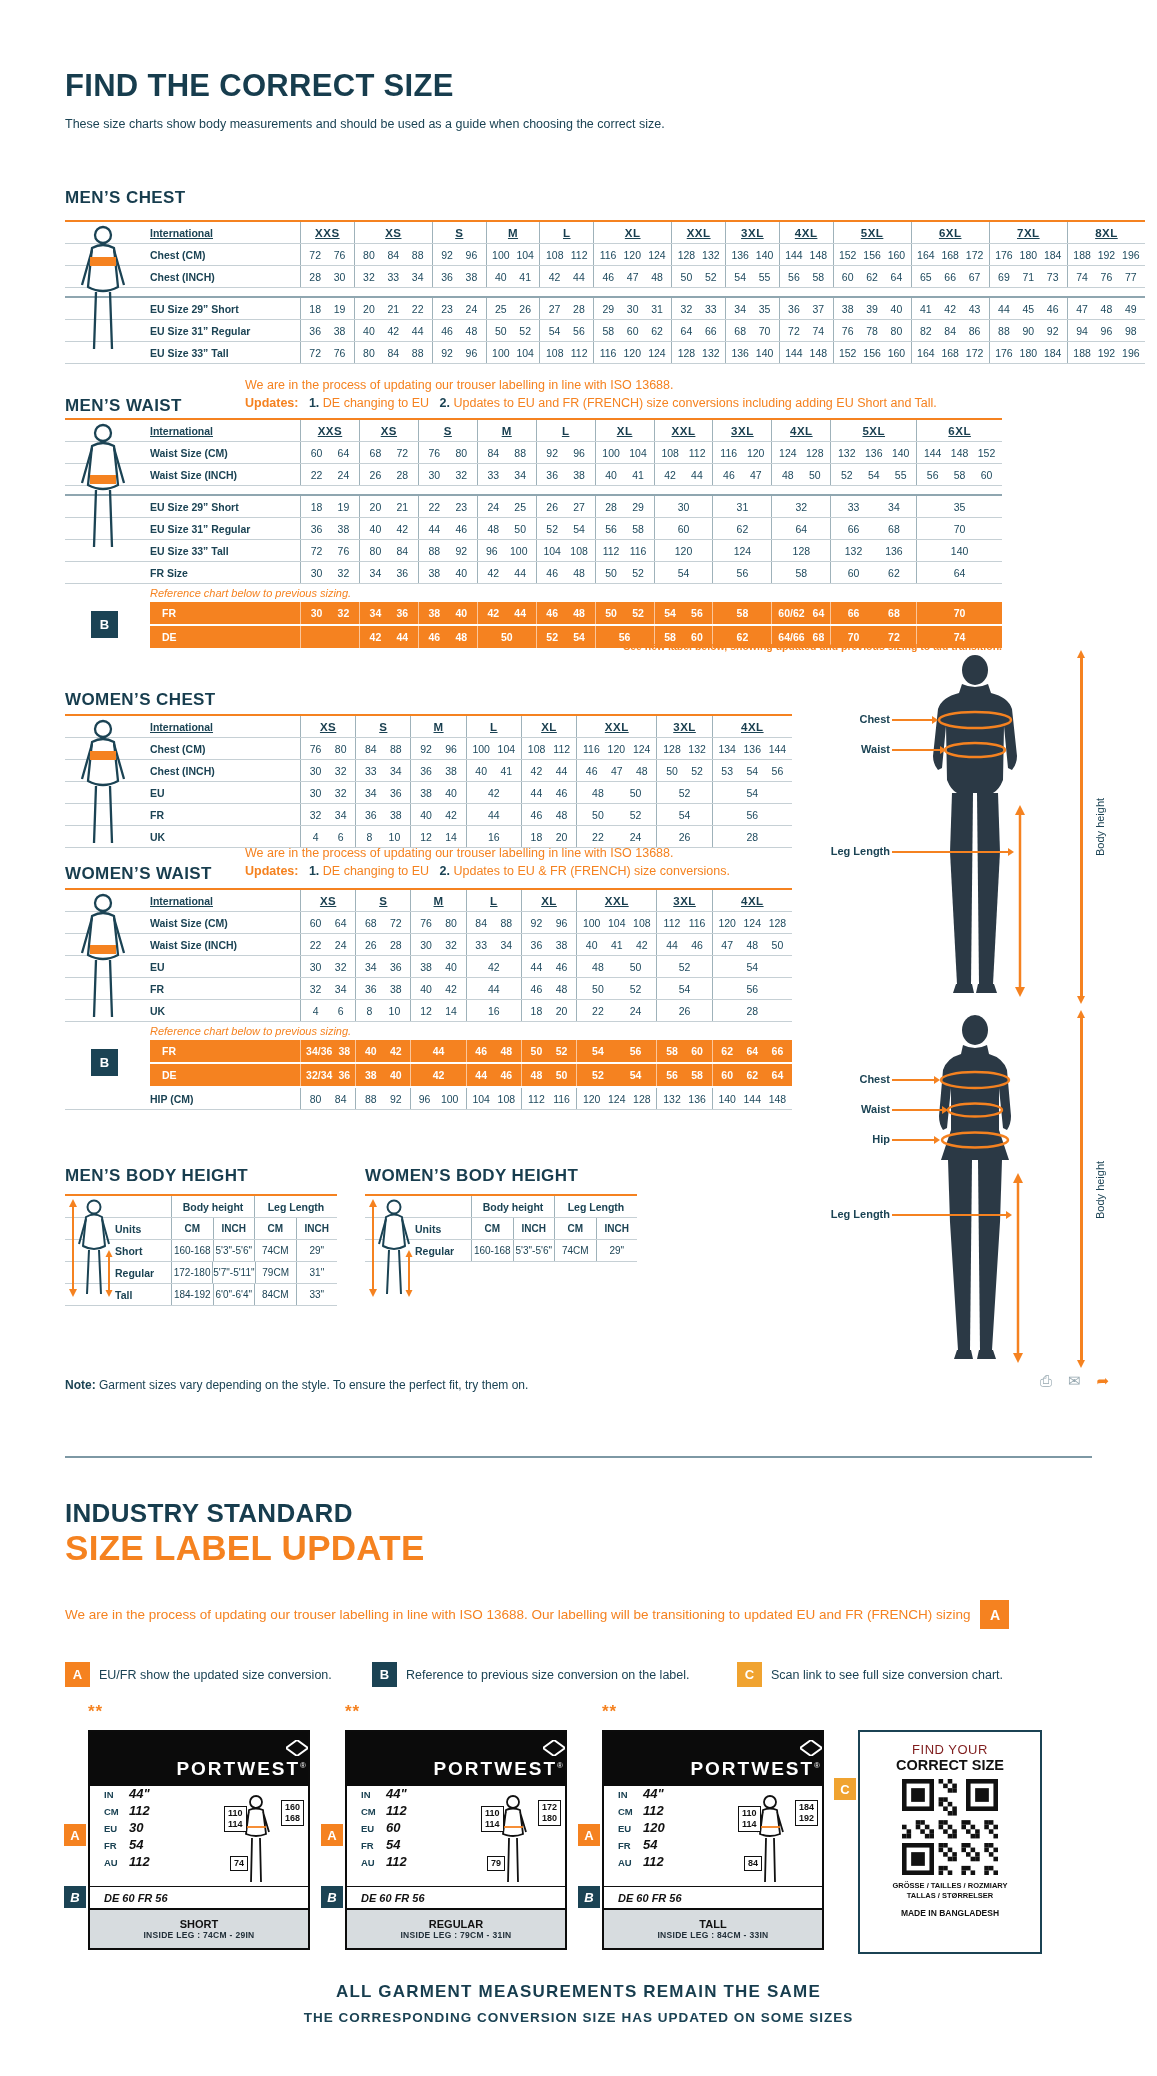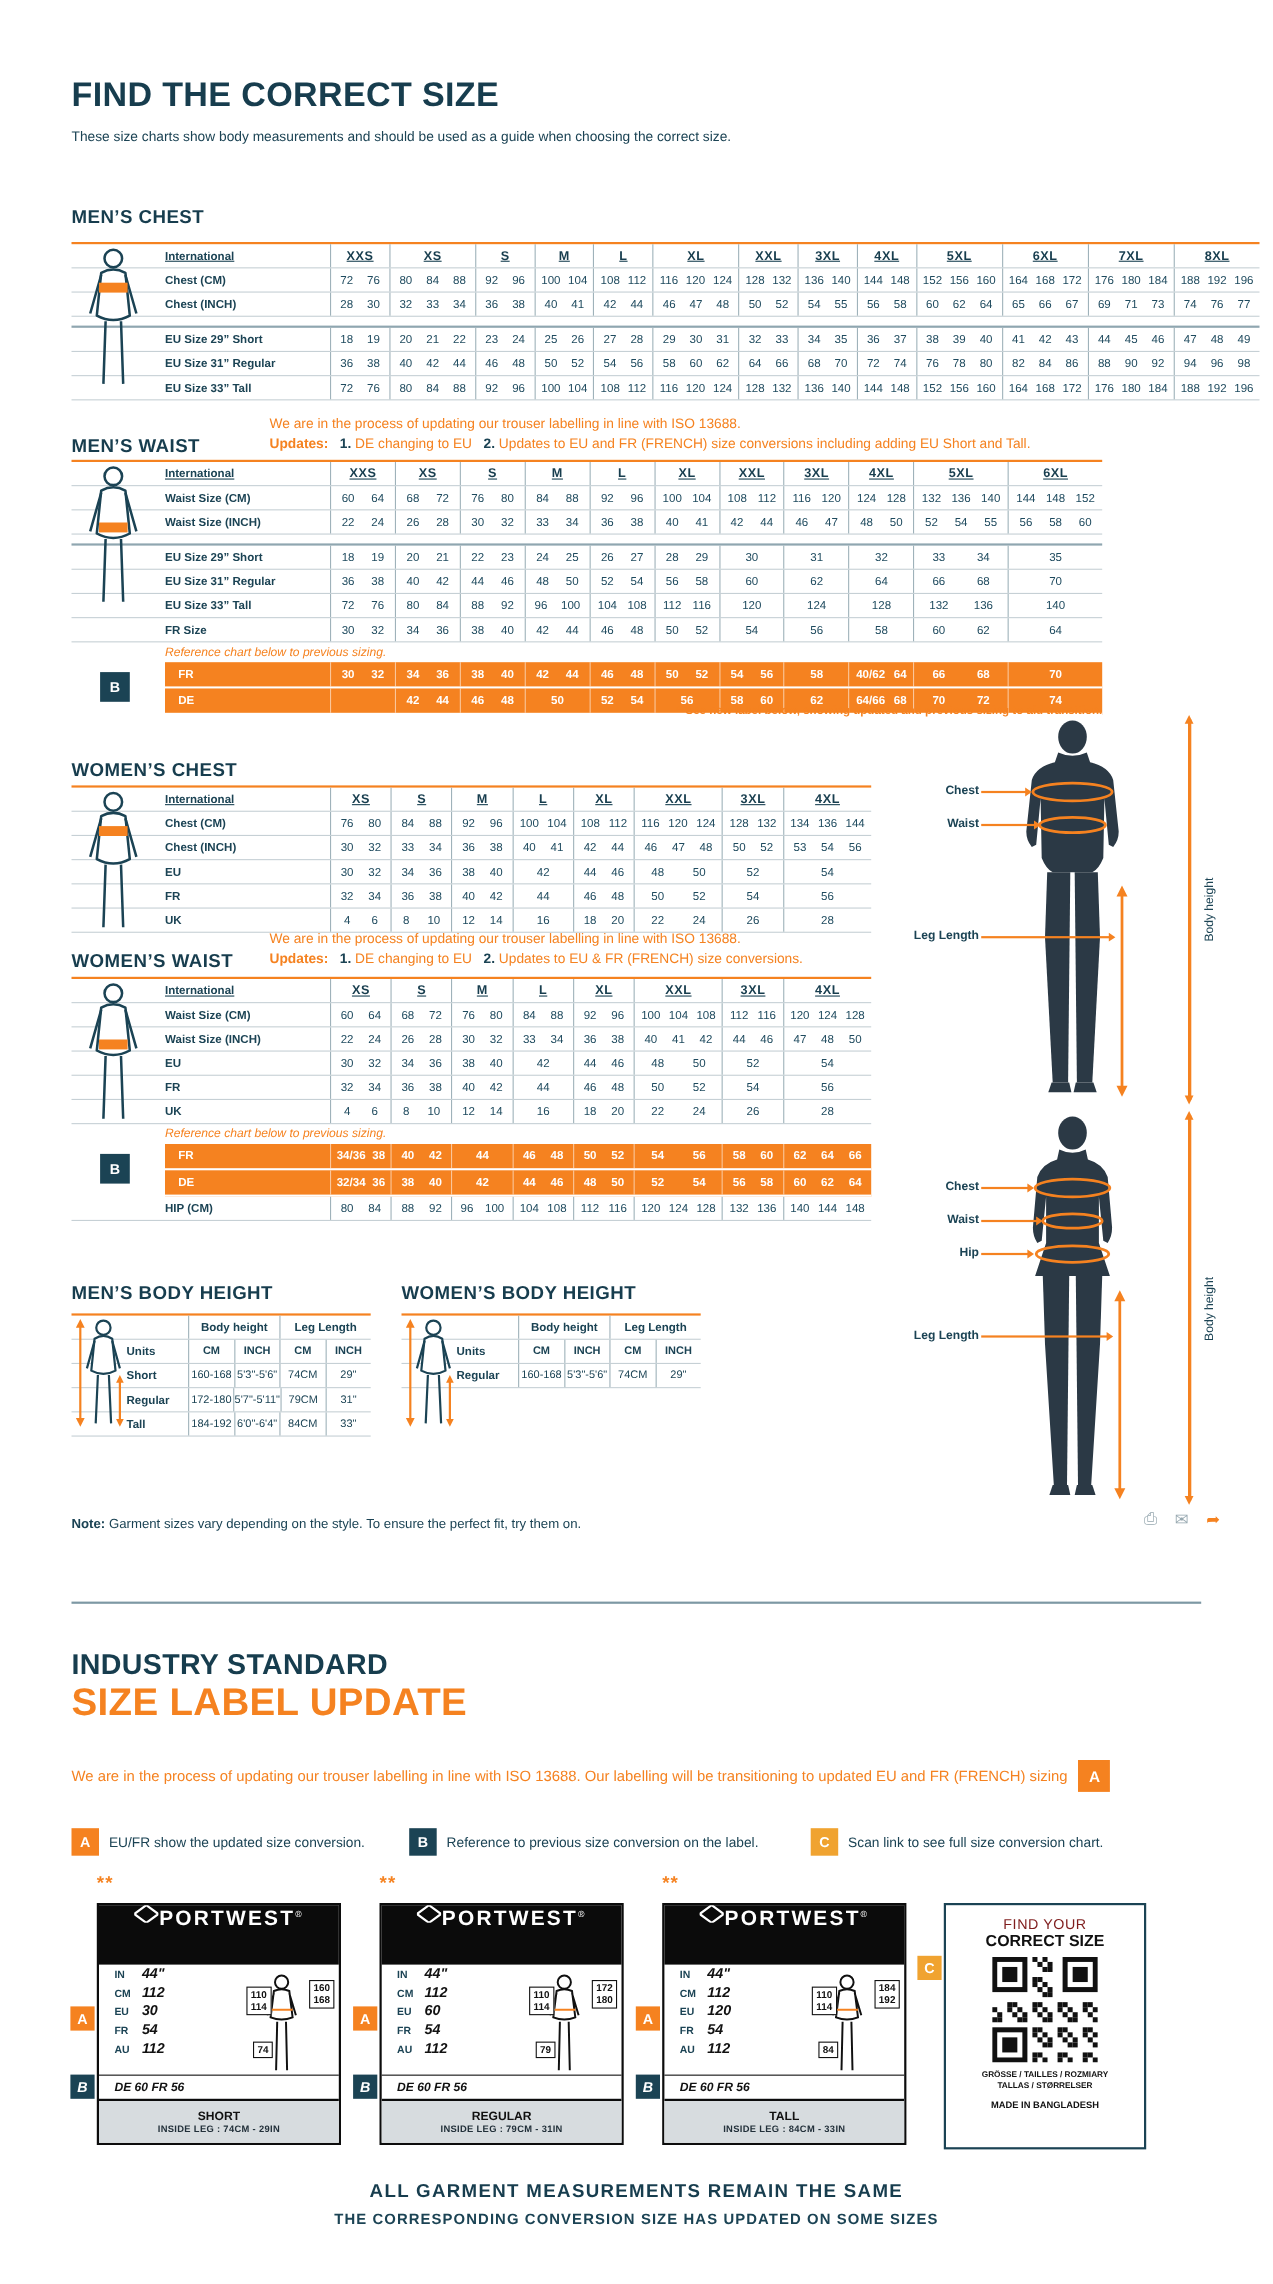--- a/index.html
+++ b/index.html
@@ -67,21 +67,21 @@
   .upd-h1{font-size:26px;font-weight:800;color:#173d4e;letter-spacing:.3px;}
   .upd-h2{font-size:35px;font-weight:800;color:#f58220;letter-spacing:.3px;}
   .upd-intro{font-size:13.5px;color:#f58220;font-weight:500;display:flex;align-items:center;gap:10px;}
   .badge{width:25px;height:25px;color:#fff;font-weight:800;font-size:13px;display:flex;
          align-items:center;justify-content:center;flex:none;}
   .badge.big{width:29px;height:29px;font-size:14px;}
   .legend-item{position:absolute;display:flex;align-items:center;gap:9px;font-size:12.5px;font-weight:500;}
   .stars{position:absolute;color:#f58220;font-size:17px;font-weight:800;letter-spacing:1px;}
   
   .card{position:absolute;width:222px;background:#fff;border:2px solid #0c0c0c;box-sizing:border-box;}
-  .card-head{height:54px;background:#0b0b0b;display:flex;flex-direction:row;align-items:flex-start;
+  .card-head{height:54px;background:#0b0b0b;display:flex;flex-direction:column;align-items:flex-end;
              justify-content:center;gap:1px;}
   .card-brand{color:#fff;font-size:19px;font-weight:800;letter-spacing:2px;line-height:18px;}
   .card-brand sup{font-size:8px;font-weight:400;}
   .card-body{position:relative;height:100px;}
   .cr{display:flex;align-items:baseline;gap:7px;height:17px;padding-left:14px;}
   .cr .k{font-size:9.5px;font-weight:600;width:18px;}
   .cr .v{font-size:13px;font-weight:800;font-style:italic;color:#111;}
   .mini{position:absolute;right:4px;top:8px;width:96px;height:92px;}
   .mbox{position:absolute;border:1.5px solid #111;background:#fff;font-size:9px;font-weight:800;
         color:#111;text-align:center;line-height:11px;padding:1px 3px;}
@@ -802,21 +802,21 @@
             <span class="st-num">52</span>
           </div>
           <div class="st-grp" style="flex-grow: 2;">
             <span class="st-num">54</span>
             <span class="st-num">56</span>
           </div>
           <div class="st-grp" style="flex-grow: 2;">
             <span class="st-num">58</span>
           </div>
           <div class="st-grp" style="flex-grow: 2;">
-            <span class="st-num">40/62</span>
+            <span class="st-num">60/62</span>
             <span class="st-num">64</span>
           </div>
           <div class="st-grp" style="flex-grow: 3;">
             <span class="st-num">66</span>
             <span class="st-num">68</span>
           </div>
           <div class="st-grp" style="flex-grow: 3;">
             <span class="st-num">70</span>
           </div>
         </div>

